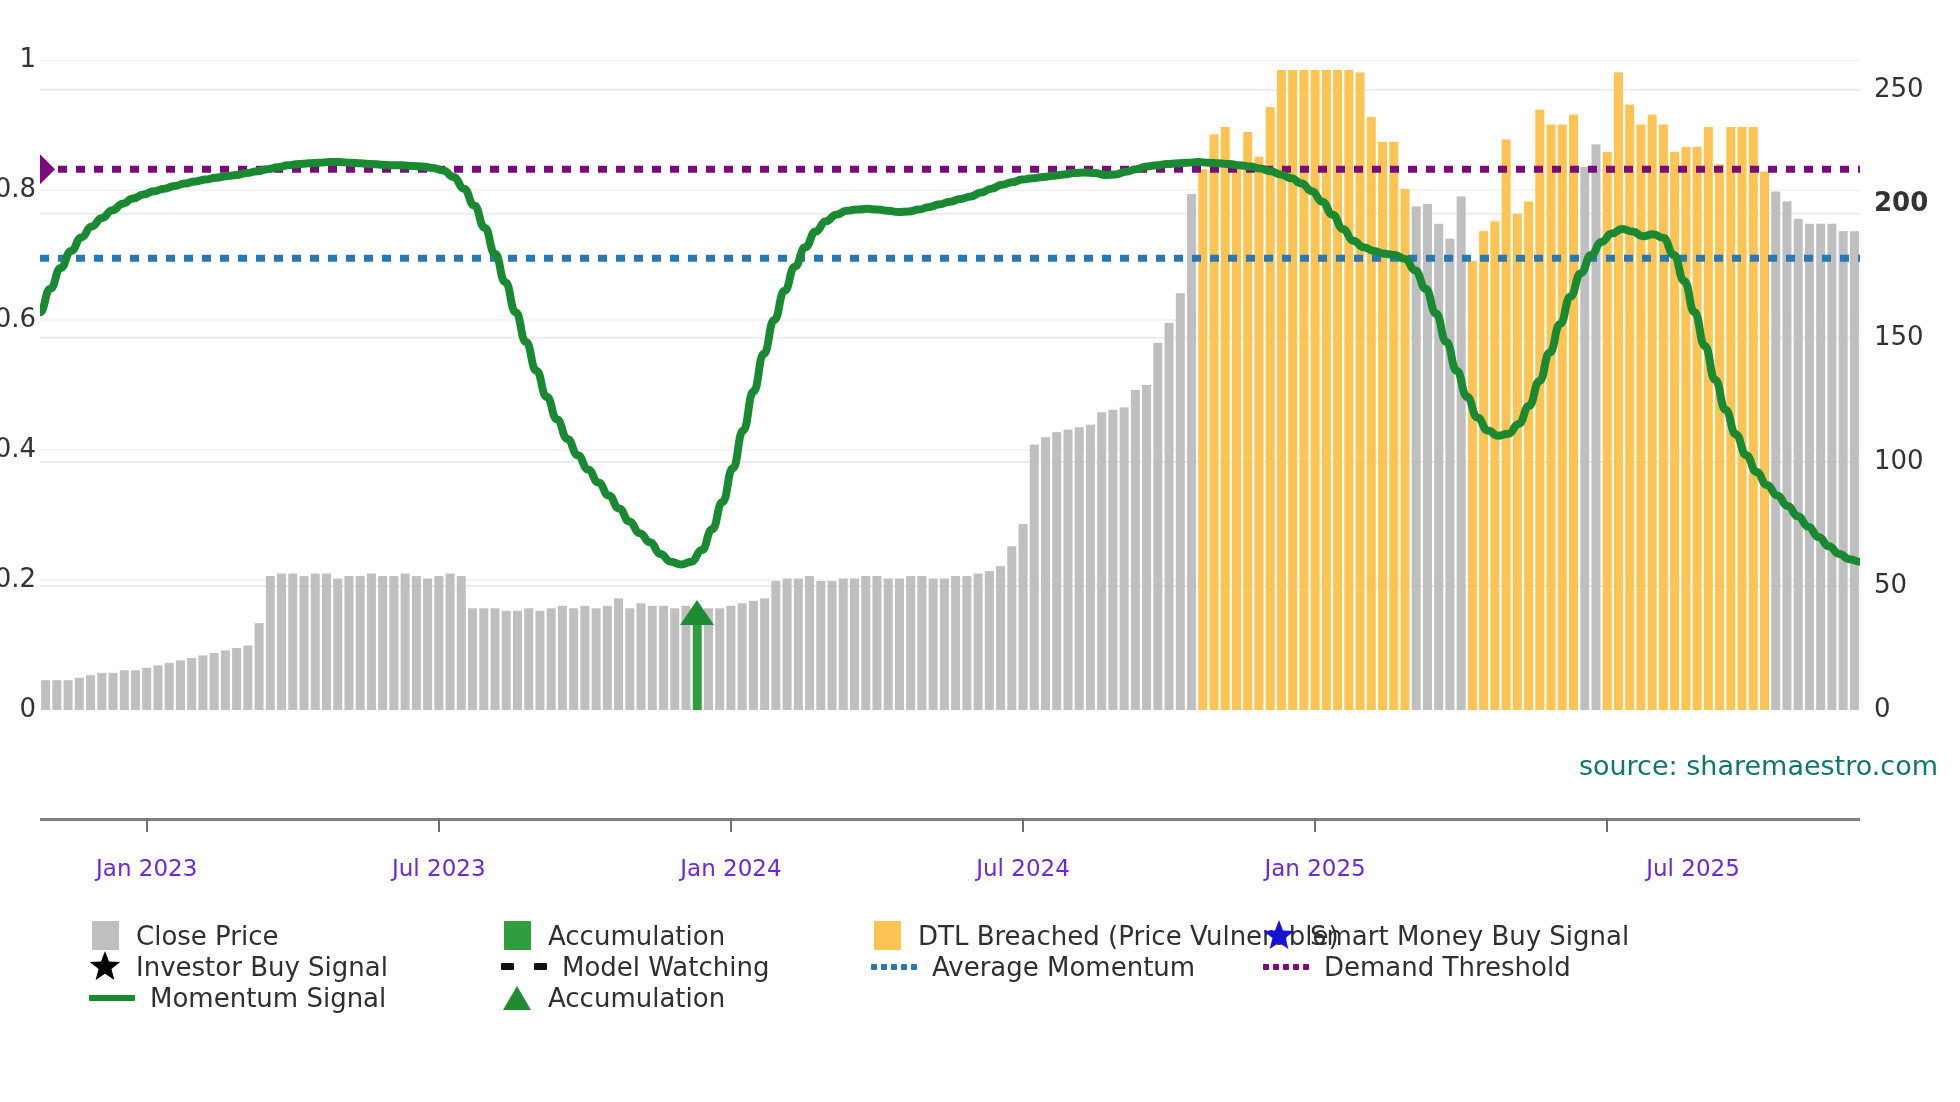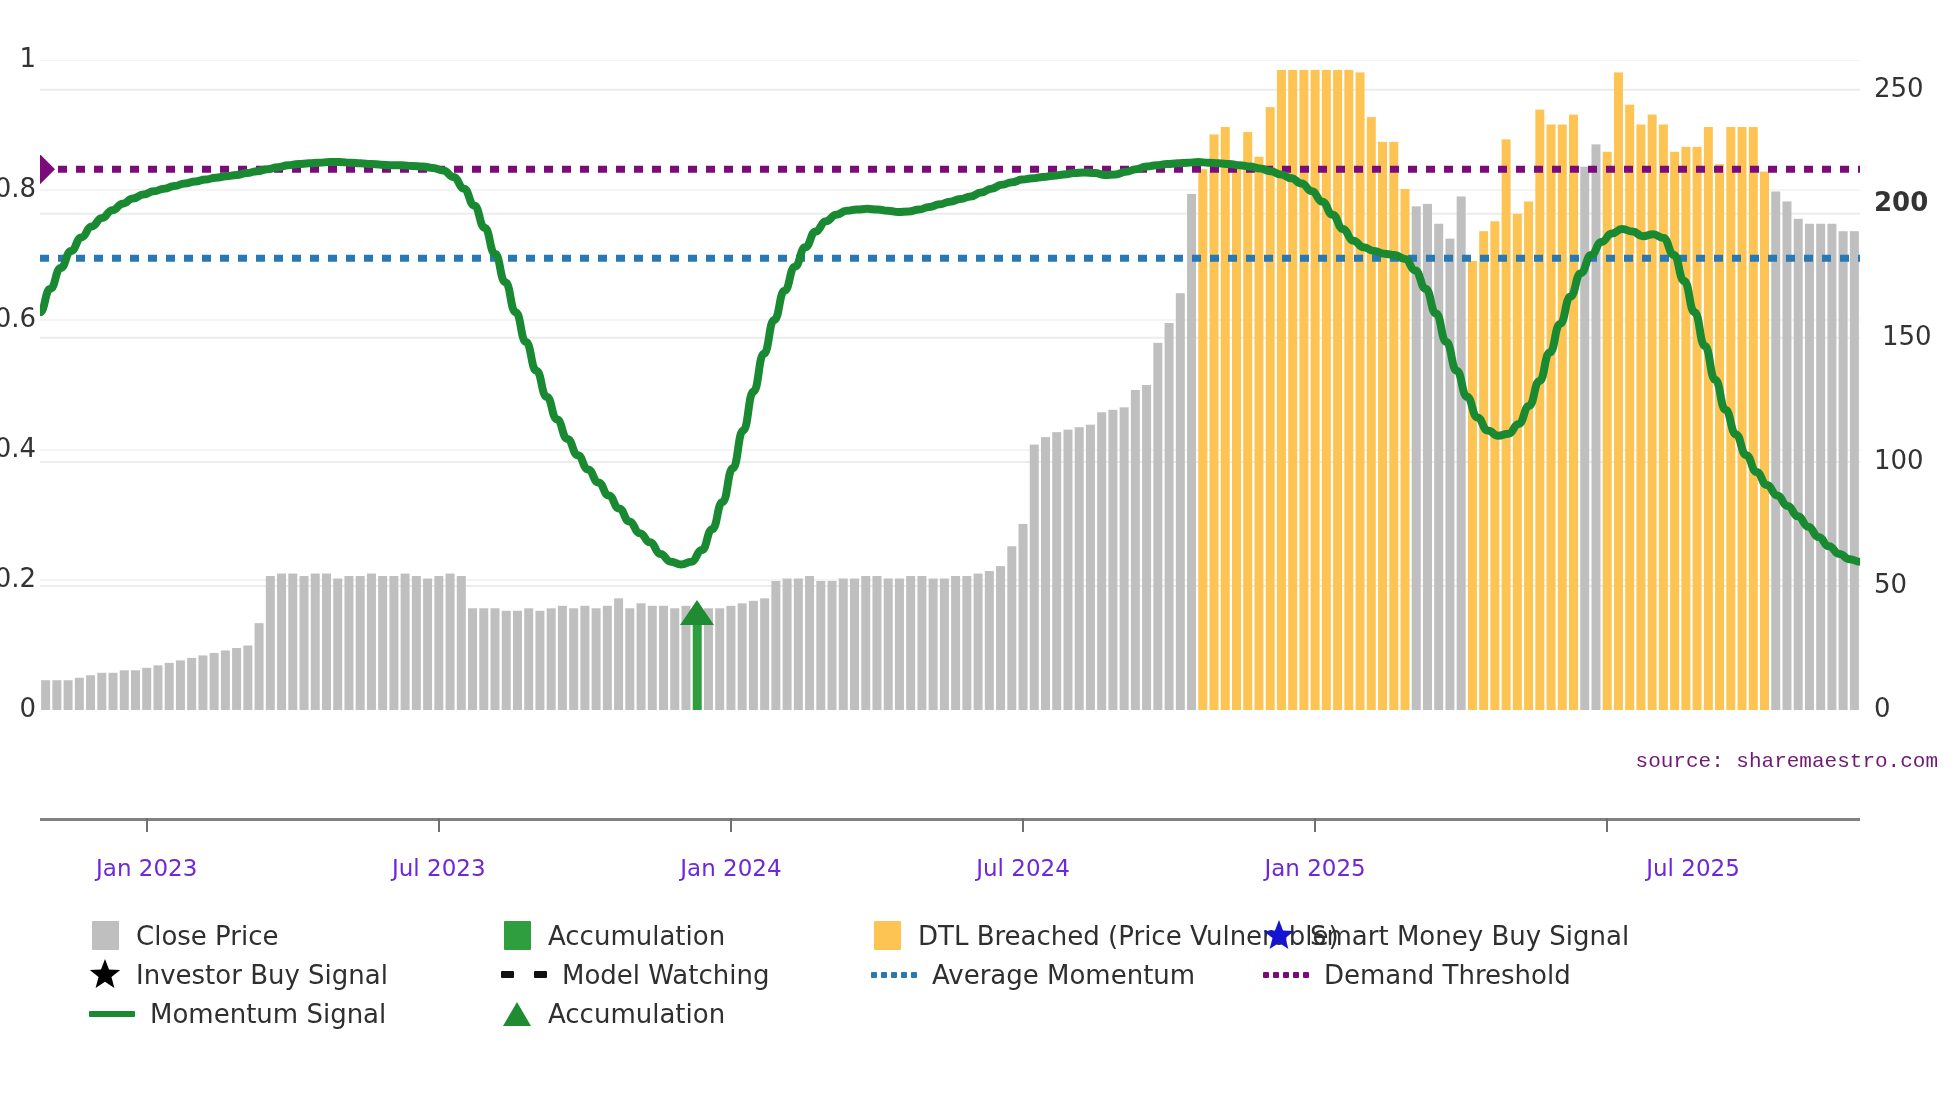--- a/index.html
+++ b/index.html
@@ -63,36 +63,35 @@
     width: 2px;
     height: 14px;
     background: #707070;
   }
 
   
   .source-note {
     position: absolute;
     right: 22px;
     top: 750px;
-    font-size: 21px;
-    color: #701a75;
+    font-size: 27px;
+    color: #0f766e;
     white-space: nowrap;
-    font-family: Liberation Mono, monospace;
   }
 
   
   .legend {
     position: absolute;
     left: 88px;
     top: 920px;
     width: 1840px;
     display: grid;
     grid-template-columns: 412px 370px 392px 420px;
     grid-auto-rows: 31px;
-    row-gap: 8px;
+    row-gap: 0px;
     align-items: center;
   }
   .legend-item {
     display: flex;
     align-items: center;
     gap: 14px;
     height: 31px;
   }
   .legend-label {
     font-size: 26px;
@@ -323,21 +322,21 @@
       <div class="axis-label y-left-label" style="top: 565px;">0.2</div>
       <div class="axis-label y-left-label" style="top: 435px;">0.4</div>
       <div class="axis-label y-left-label" style="top: 305px;">0.6</div>
       <div class="axis-label y-left-label" style="top: 175px;">0.8</div>
       <div class="axis-label y-left-label" style="top: 45px;">1</div>
     </div>
   <div id="y-right-ticks">
       <div class="axis-label y-right-label" style="top: 695px;">0</div>
       <div class="axis-label y-right-label" style="top: 570.954px;">50</div>
       <div class="axis-label y-right-label" style="top: 446.908px;">100</div>
-      <div class="axis-label y-right-label" style="top: 322.863px; margin-left: 8px;">150</div>
+      <div class="axis-label y-right-label" style="top: 322.863px;">150</div>
       <div class="axis-label y-right-label" style="top: 189px; font-weight: bold;">200</div>
       <div class="axis-label y-right-label" style="top: 74.771px;">250</div>
     </div>
 
   <div class="axis-line"></div>
   <div id="x-ticks">
       <div class="x-tick-label" style="left: 146.728px;">Jan 2023</div>
       <div class="x-tick-mark" style="left: 145.728px;"></div>
       <div class="x-tick-label" style="left: 438.827px;">Jul 2023</div>
       <div class="x-tick-mark" style="left: 437.827px;"></div>

